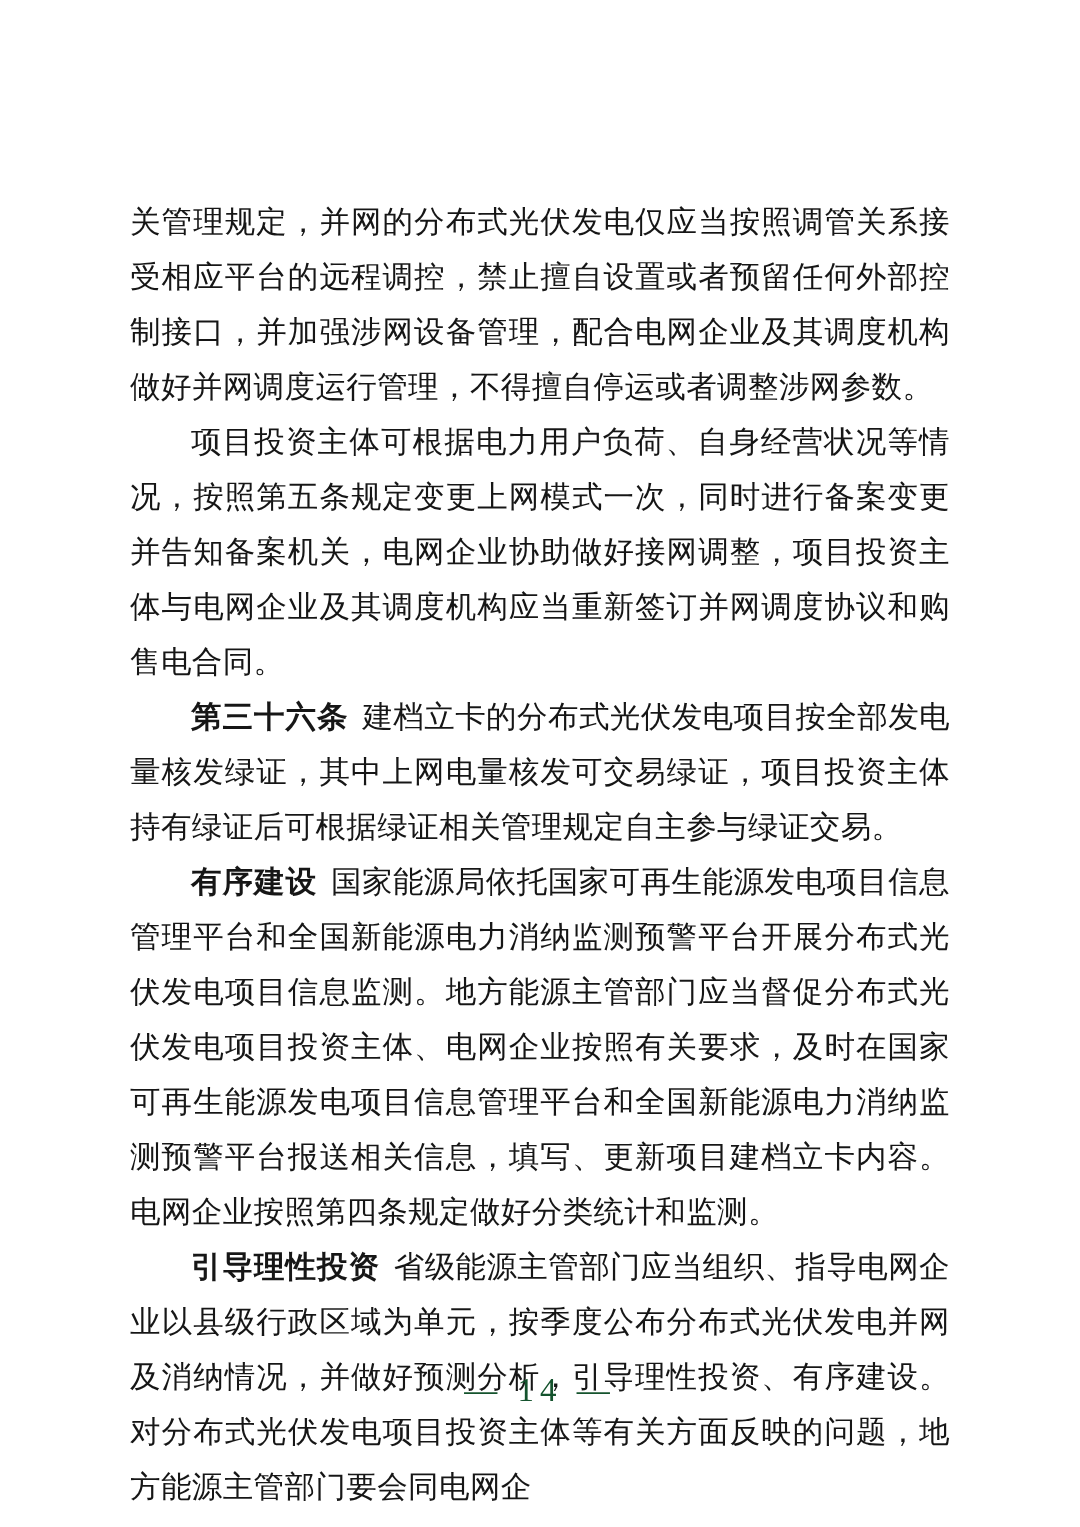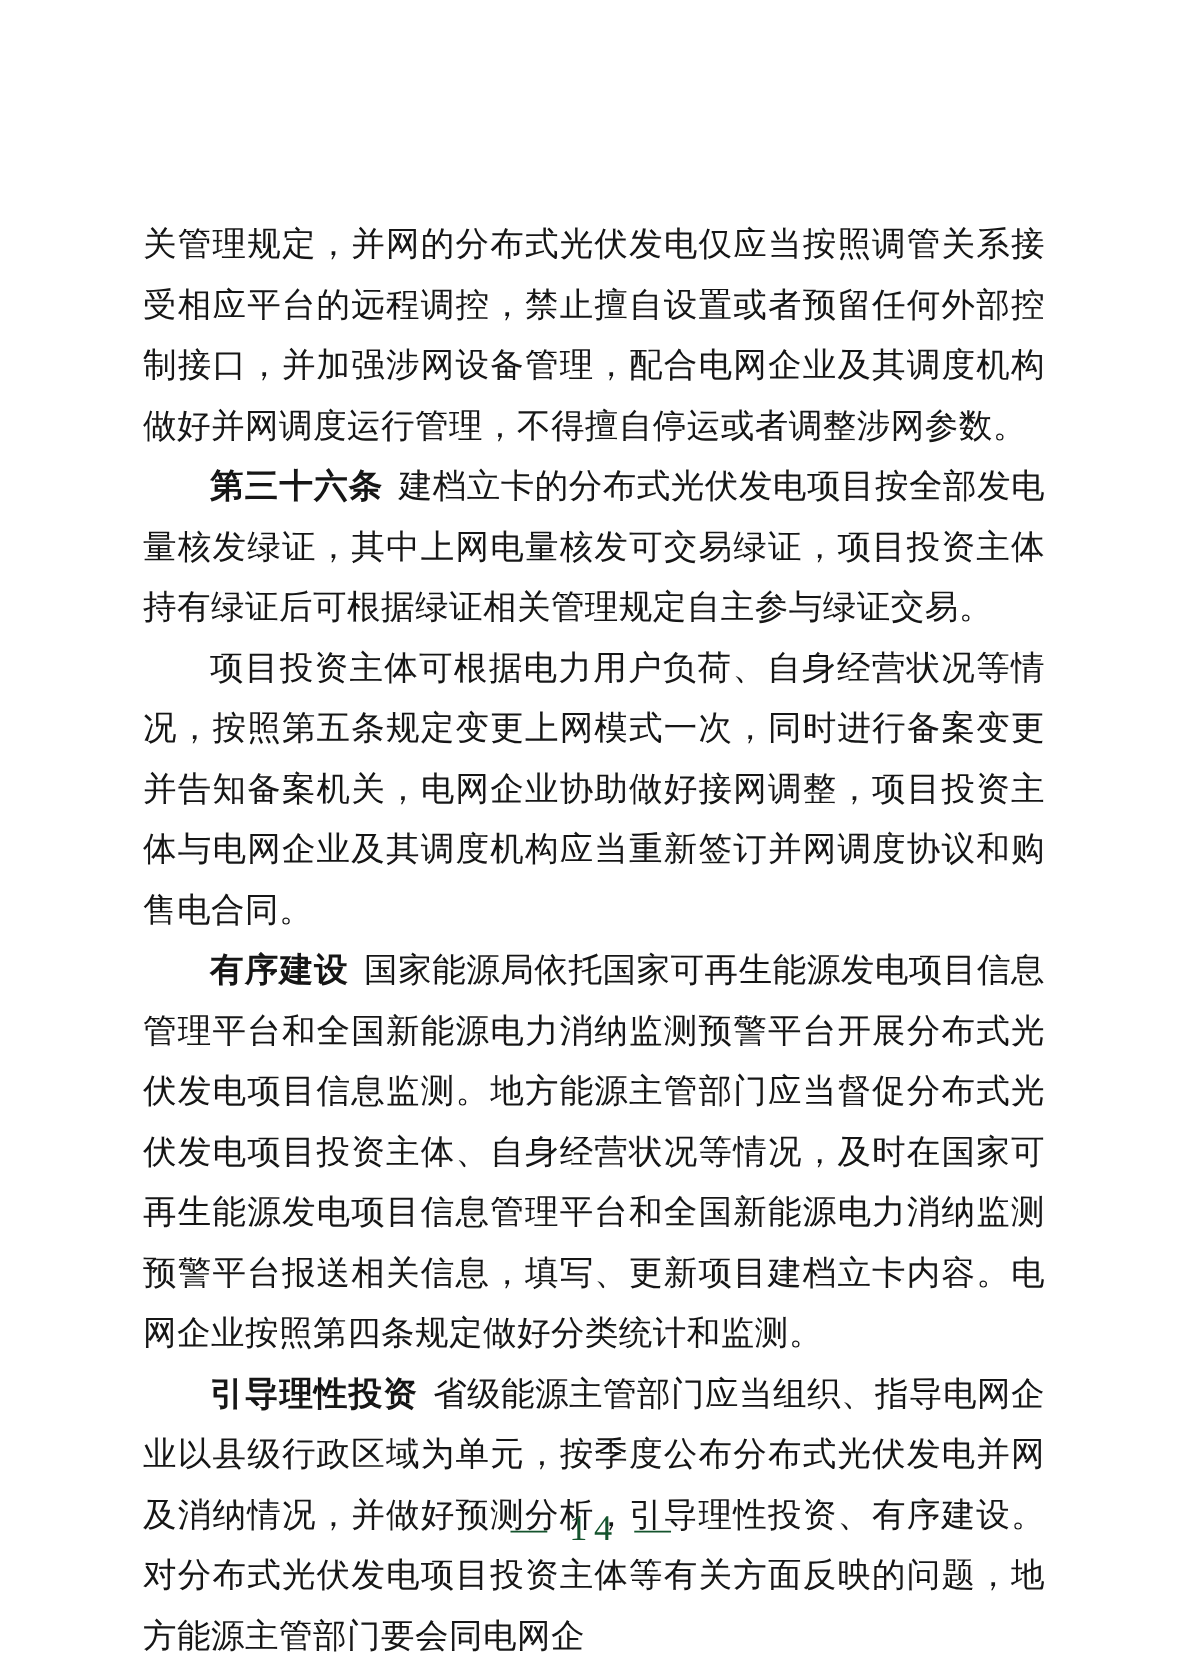--- a/index.html
+++ b/index.html
@@ -61,29 +61,29 @@
 
 <div class="page">
 
   <div class="body-text">
 
     <p class="para no-indent">
       <span>关管理规定，并网的分布式光伏发电仅应当按照调管关系接受相应平台的远程调控，禁止擅自设置或者预留任何外部控制接口，并加强涉网设备管理，配合电网企业及其调度机构做好并网调度运行管理，不得擅自停运或者调整涉网参数。</span>
     </p>
 
     <p class="para">
+      <span>项目投资主体可根据电力用户负荷、自身经营状况等情况，按照第五条规定变更上网模式一次，同时进行备案变更并告知备案机关，电网企业协助做好接网调整，项目投资主体与电网企业及其调度机构应当重新签订并网调度协议和购售电合同。</span>
+    </p>
+
+    <p class="para">
       <span class="art-label">第三十六条</span><span class="art-gap"></span><span>建档立卡的分布式光伏发电项目按全部发电量核发绿证，其中上网电量核发可交易绿证，项目投资主体持有绿证后可根据绿证相关管理规定自主参与绿证交易。</span>
     </p>
 
     <p class="para">
-      <span>项目投资主体可根据电力用户负荷、自身经营状况等情况，按照第五条规定变更上网模式一次，同时进行备案变更并告知备案机关，电网企业协助做好接网调整，项目投资主体与电网企业及其调度机构应当重新签订并网调度协议和购售电合同。</span>
-    </p>
-
-    <p class="para">
-      <span class="art-label">有序建设</span><span class="art-gap"></span><span>国家能源局依托国家可再生能源发电项目信息管理平台和全国新能源电力消纳监测预警平台开展分布式光伏发电项目信息监测。地方能源主管部门应当督促分布式光伏发电项目投资主体、自身经营状况等情况，及时在国家可再生能源发电项目信息管理平台和全国新能源电力消纳监测预警平台报送相关信息，填写、更新项目建档立卡内容。电网企业按照第四条规定做好分类统计和监测。</span>
+      <span class="art-label">有序建设</span><span class="art-gap"></span><span>国家能源局依托国家可再生能源发电项目信息管理平台和全国新能源电力消纳监测预警平台开展分布式光伏发电项目信息监测。地方能源主管部门应当督促分布式光伏发电项目投资主体、电网企业按照有关要求，及时在国家可再生能源发电项目信息管理平台和全国新能源电力消纳监测预警平台报送相关信息，填写、更新项目建档立卡内容。电网企业按照第四条规定做好分类统计和监测。</span>
     </p>
 
     <p class="para">
       <span class="art-label">引导理性投资</span><span class="art-gap"></span><span>省级能源主管部门应当组织、指导电网企业以县级行政区域为单元，按季度公布分布式光伏发电并网及消纳情况，并做好预测分析，引导理性投资、有序建设。对分布式光伏发电项目投资主体等有关方面反映的问题，地方能源主管部门要会同电网企</span>
     </p>
 
   </div>
 
   <div class="page-number">— 14 —</div>
 

